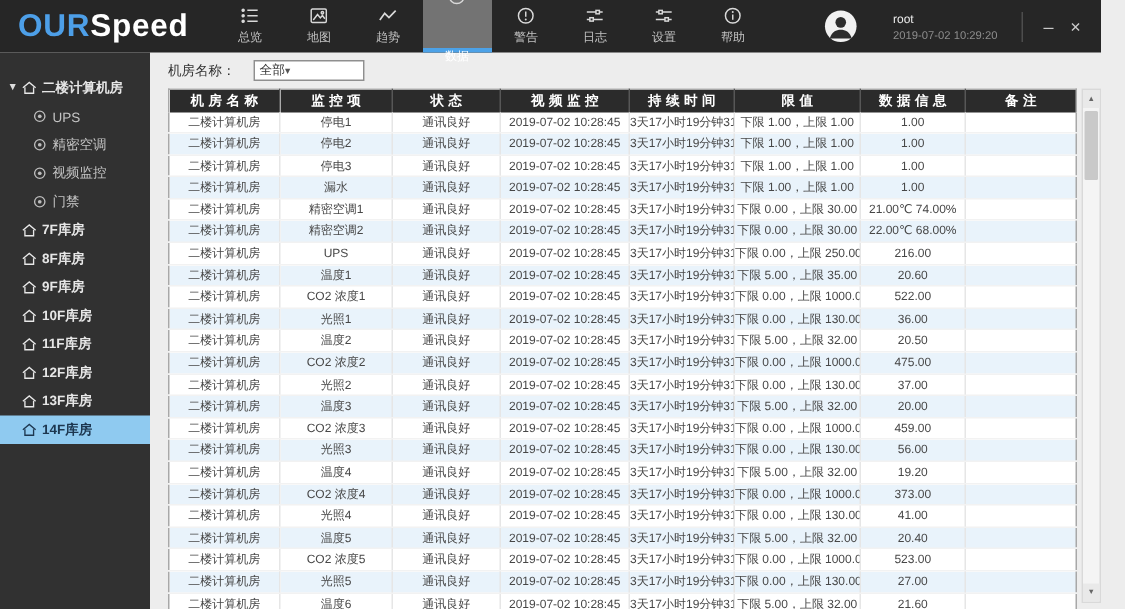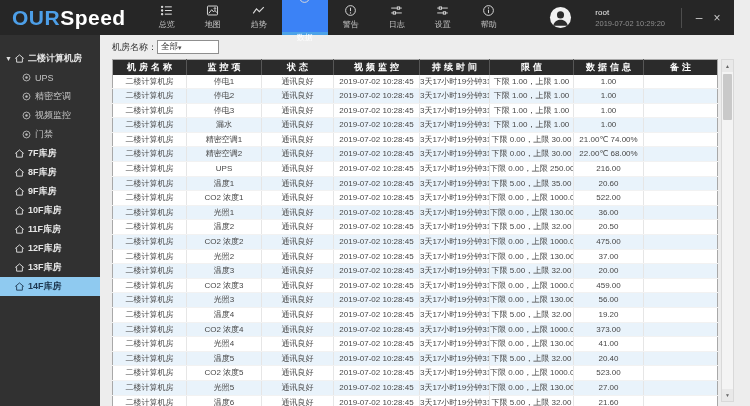--- a/index.html
+++ b/index.html
@@ -6,21 +6,21 @@
   html,body { width:750px; height:406px; overflow:hidden; }
   body { font-family:"Liberation Sans","DejaVu Sans",sans-serif; background:#ededed; position:relative; }
 
   
   .topbar { position:absolute; top:0; left:0; right:16px; height:35px; background:#262626; display:flex; align-items:stretch; z-index:5; }
   .logo { display:flex; align-items:center; padding:0 18px 0 12px; font-size:21px; font-weight:bold; letter-spacing:.5px; }
   .logo-our { color:#4d9fe8; }
   .logo-speed { color:#ffffff; }
   .nav { display:flex; }
   .nav-item { width:46px; display:flex; flex-direction:column; align-items:center; justify-content:center; gap:2px; cursor:pointer; border-bottom:3px solid transparent; padding-top:2px; }
-  .nav-item.active { background:#3b82f6; border-bottom-color:#4ca2e8;gap:28px; }
+  .nav-item.active { background:#737373; border-bottom-color:#4ca2e8;gap:28px; }
   .nav-icon, .nav-icon svg { width:13px; height:13px; display:block; }
   .nav-label { font-size:8px; color:#c2c2c2; white-space:nowrap; }
   .nav-item.active .nav-label { color:#fff; }
   .topbar-right { margin-left:auto; display:flex; align-items:center; padding-right:8px; }
   .user { display:flex; align-items:center; gap:23px; margin-right:8px; cursor:pointer; }
   .avatar, .avatar svg { width:23px; height:23px; display:block; }
   .user-name { font-size:8px; color:#ececec; line-height:1.4; }
   .user-time { font-size:7.5px; color:#8d8d8d; white-space:nowrap; }
   .win-divider { width:1px; height:20px; background:#4d4d4d; margin:0 8px; }
   .win-btn { width:18px; height:18px; display:flex; align-items:center; justify-content:center; color:#c9c9c9; font-size:12px; cursor:pointer; background:none; border:none; font-family:inherit; }
@@ -34,21 +34,21 @@
   .side-icon svg { width:11px; height:11px; display:block; }
   .side-item.level-0 .side-label { font-weight:bold; white-space:nowrap; }
   .side-item.level-1 { padding-left:21px; color:#c4c4c4; }
   .side-item.selected { background:#8fcaf0; color:#1d3750; }
   .side-item.selected svg * { stroke:#1d3750; }
 
   
   .main { position:absolute; left:100px; top:35px; right:0; bottom:0; background:#ededed; }
   .filterbar { display:flex; align-items:center; padding:5px 0 5px 12px; gap:0; }
   .filter-label { font-size:9px; color:#333; }
-  .select { width:62px; height:14px; background:#fff; border:1px solid #8f8f8f; display:flex; align-items:center; padding:0 3px; font-size:8.5px; color:#333; cursor:pointer; }
+  .select { width:74px; height:14px; background:#fff; border:1px solid #8f8f8f; display:flex; align-items:center; padding:0 3px; font-size:8.5px; color:#333; cursor:pointer;margin-left:12px; }
   .caret { font-size:7px; color:#555; line-height:1; }
 
   .table-area { display:flex; margin-left:12px; align-items:flex-start; }
   table { border-collapse:collapse; table-layout:fixed; width:605px; background:#fff; border:1px solid #a8a8a8; }
   col.c0{width:74px} col.c1{width:75px} col.c2{width:72px} col.c3{width:86px}
   col.c4{width:70px} col.c5{width:84px} col.c6{width:70px} col.c7{width:74px}
   th { background:#2b2b2b; color:#fff; font-size:9px; font-weight:bold; height:15px; letter-spacing:3px; text-indent:3px; border-right:1px solid #575757; padding:0; white-space:nowrap; overflow:hidden; }
   th:last-child { border-right:none; }
   td { font-size:8px; color:#474747; text-align:center; height:13.6px; line-height:13.6px; padding:0; border-right:1px solid #e6e6e6; border-bottom:1px solid #f2f2f2; white-space:nowrap; overflow:hidden; background:#fff; }
   td:last-child { border-right:none; }

